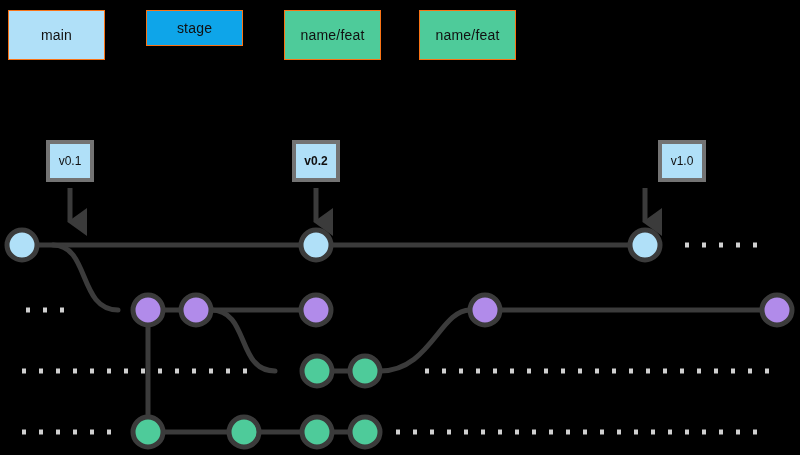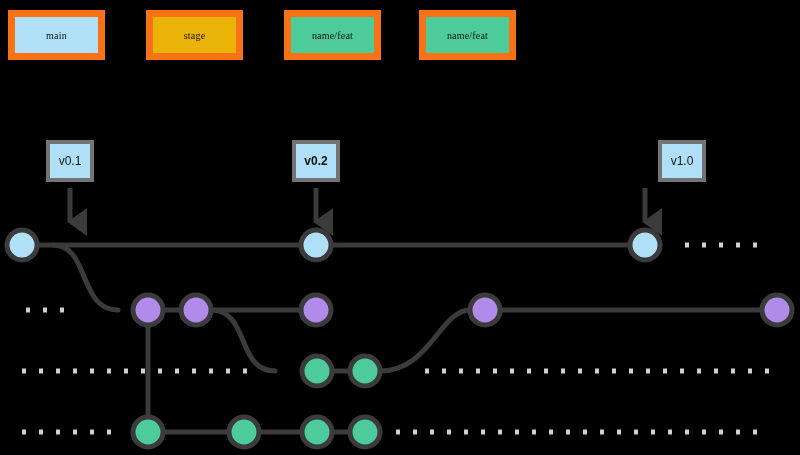--- a/index.html
+++ b/index.html
@@ -28,24 +28,23 @@
   .legend-box, .tag-box {
     position: absolute;
     box-sizing: border-box;
     display: flex;
     align-items: center;
     justify-content: center;
     color: #111111;
     font-family: "Liberation Sans", sans-serif;
   }
   .legend-box {
-    border: 7px solid #f97316;
-    font-size: 10px;
+    border: 1px solid #f97316;
+    font-size: 14px;
     letter-spacing: 0.2px;
-    font-family: Liberation Serif, serif;
   }
   .tag-box {
     border: 4px solid #737373;
     font-size: 12px;
   }
 </style>
 </head>
 <body>
 
 <div id="diagram-root">
@@ -98,21 +97,21 @@
         <circle cx="244" cy="432" r="15" fill="#4ecb9a" stroke="#3b3b3b" stroke-width="5"></circle>
         <circle cx="317" cy="432" r="15" fill="#4ecb9a" stroke="#3b3b3b" stroke-width="5"></circle>
         <circle cx="365" cy="432" r="15" fill="#4ecb9a" stroke="#3b3b3b" stroke-width="5"></circle>
       </g>
   </svg>
 
   <div id="legend-layer">
       <div class="legend-box" style="left: 8px; top: 10px; width: 97px; height: 50px; background: rgb(176, 224, 248);">
         <span>main</span>
       </div>
-      <div class="legend-box" style="left: 146px; top: 10px; width: 97px; height: 50px; background: #eab308; justify-content: center;">
+      <div class="legend-box" style="left: 146px; top: 10px; width: 97px; height: 36px; background: #0ea5e9; justify-content: center;">
         <span>stage</span>
       </div>
       <div class="legend-box" style="left: 284px; top: 10px; width: 97px; height: 50px; background: rgb(78, 203, 154);">
         <span>name/feat</span>
       </div>
       <div class="legend-box" style="left: 419px; top: 10px; width: 97px; height: 50px; background: rgb(78, 203, 154);">
         <span>name/feat</span>
       </div>
     </div>
   <div id="tags-layer">

